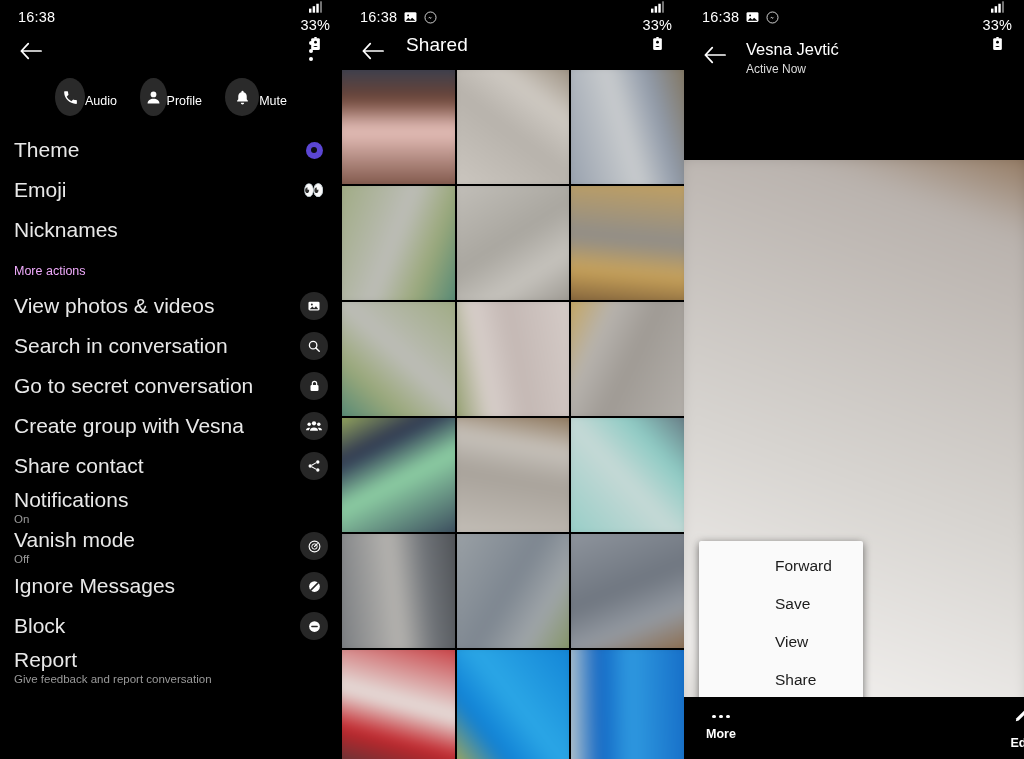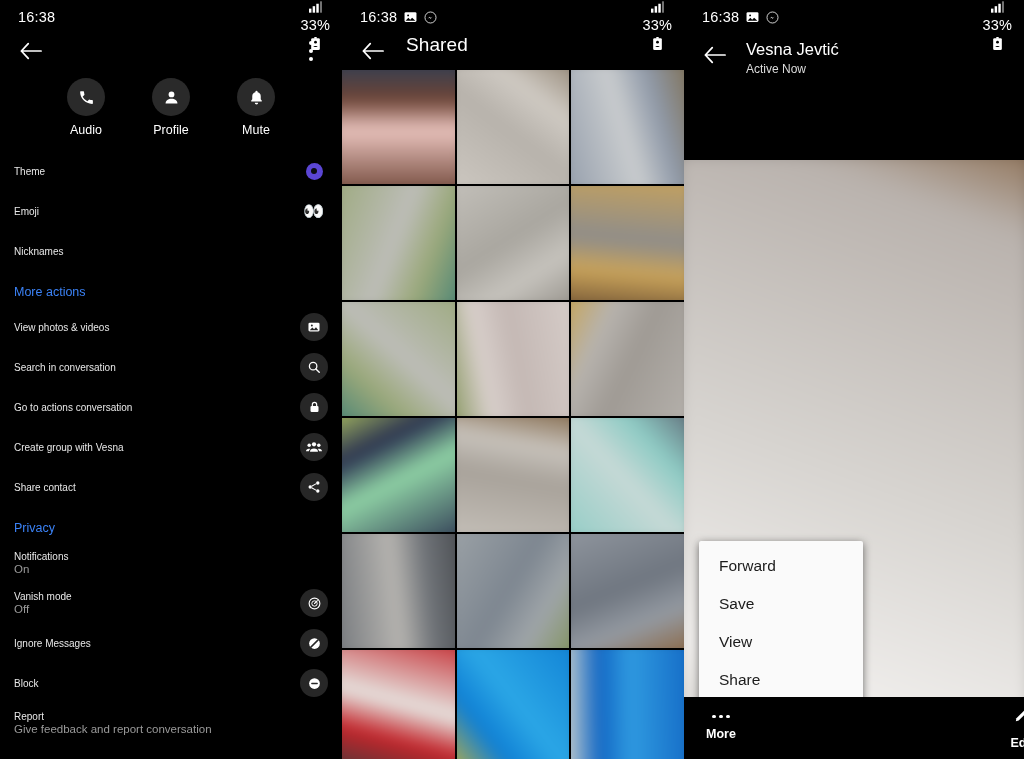--- a/index.html
+++ b/index.html
@@ -35,42 +35,42 @@
   .overflow { margin-left: auto; width: 34px; height: 34px; display: flex; align-items: center; justify-content: center; cursor: pointer; }
   .dot3 { width: 4px; height: 4px; border-radius: 50%; background: #fff; display: block; }
   .dot3w { display: flex; flex-direction: column; gap: 4px; align-items: center; }
   .appbar-title { color: #fff; font-size: 19px; margin-left: 16px; letter-spacing: .1px; }
   .title-block { margin-left: 14px; display: flex; flex-direction: column; justify-content: center; padding-top: 2px; }
   .title-name { color: #fff; font-size: 16.5px; line-height: 1.2; }
   .title-sub { color: #dcdcdc; font-size: 12px; margin-top: 2px; }
 
   
   .quick { display: flex; justify-content: center; gap: 23px; margin-top: 6px; }
-  .qa { width: 62px; display: flex; flex-direction: column; align-items: center; cursor: pointer; }
+  .qa { width: 62px; display: flex; flex-direction: row; align-items: center; cursor: pointer; }
   .qa-circle {
     width: 38px; height: 38px; border-radius: 50%; background: #2a2a2a;
     display: flex; align-items: center; justify-content: center;
   }
   .qa-label { color: #fff; font-size: 12.5px; margin-top: 7px; }
 
   
   .list { margin-top: 14px; }
   .row {
     display: flex; align-items: center; justify-content: space-between;
     padding: 0 14px; min-height: 40px; cursor: pointer;
   }
   .row-text { display: flex; flex-direction: column; }
-  .row-label { color: #e8e8e8; font-size: 10px; }
+  .row-label { color: #e8e8e8; font-size: 21px; }
   .row-sub { color: #9a9a9a; font-size: 11.5px; margin-top: 1px; }
   .row-ic {
     width: 28px; height: 28px; border-radius: 50%; background: #272727;
     display: flex; align-items: center; justify-content: center; flex: 0 0 auto;
   }
   .row-ic.plain { background: transparent; }
-  .section-hd { color: #3b82f6; font-size: 12.5px; padding: 14px 14px 8px 14px; }
+  .section-hd { color: #f0abfc; font-size: 12.5px; padding: 14px 14px 8px 14px; }
   .theme-ring {
     width: 17px; height: 17px; border-radius: 50%;
     background: var(--theme-accent, #5b46d4);
     display: flex; align-items: center; justify-content: center;
   }
   .theme-ring::after { content: ""; width: 6px; height: 6px; border-radius: 50%; background: #0c0c12; }
   .eyes { font-size: 17px; line-height: 1; }
 
   
   .grid-wrap { position: absolute; top: 70px; left: 0; width: 342px; bottom: 0; overflow: hidden; }
@@ -81,21 +81,21 @@
   
   .bigphoto { position: absolute; left: 0; top: 160px; width: 340px; height: 560px; overflow: hidden; background:#000; }
   .bigphoto .blurimg { position: absolute; inset: -20px; filter: blur(13px); }
 
   
   .ctxmenu {
     position: absolute; left: 15px; top: 541px; width: 164px;
     background: #fafafa; border-radius: 2px;
     box-shadow: 0 2px 9px rgba(0,0,0,.55); padding: 6px 0; z-index: 20;
   }
-  .ctxitem { padding: 10px 20px; color: #1b1b1b; font-size: 15.5px; cursor: pointer; }
+  .ctxitem { padding: 10px 32px; color: #1b1b1b; font-size: 15.5px; cursor: pointer; margin-left: 44px; }
 
   
   .bottombar {
     position: absolute; left: 0; bottom: 0; width: 372px; height: 62px;
     display: flex; align-items: center; justify-content: space-between;
     padding: 0 22px; background: #000; z-index: 25;
   }
   .bb-btn { display: flex; flex-direction: column; align-items: center; gap: 9px; cursor: pointer; }
   .bb-label { color: #fff; font-size: 12.5px; font-weight: bold; }
   .bb-dots { display: flex; gap: 3.5px; }
@@ -232,21 +232,21 @@
         <div class="row-ic">
           <svg width="14" height="14" viewBox="0 0 24 24">
               <circle cx="10.5" cy="10.5" r="6.4" stroke="#fff" stroke-width="2.2" fill="none"></circle>
               <path d="M15.3 15.3L21 21" stroke="#fff" stroke-width="2.4" stroke-linecap="round"></path>
             </svg>
         </div>
       </div>
 
       <div class="row">
         <div class="row-text">
-            <span class="row-label">Go to actions conversation</span>
+            <span class="row-label">Go to secret conversation</span>
           </div>
         <div class="row-ic">
           <svg width="13" height="14" viewBox="0 0 24 24">
               <rect x="4.6" y="10" width="14.8" height="11" rx="2.2" fill="#fff"></rect>
               <path d="M8 10V7.4a4 4 0 018 0V10" stroke="#fff" stroke-width="2.2" fill="none"></path>
             </svg>
         </div>
       </div>
 
       <div class="row">
@@ -272,21 +272,20 @@
         <div class="row-ic">
           <svg width="14" height="14" viewBox="0 0 24 24">
               <circle cx="18.5" cy="5.2" r="2.9" fill="#fff"></circle>
               <circle cx="5.5" cy="12" r="2.9" fill="#fff"></circle>
               <circle cx="18.5" cy="18.8" r="2.9" fill="#fff"></circle>
               <path d="M8 10.6l8-4.4M8 13.4l8 4.4" stroke="#fff" stroke-width="1.8"></path>
             </svg>
         </div>
       </div>
 
-      <div class="section-hd">Privacy</div>
 
       <div class="row">
         <div class="row-text">
           <span class="row-label">Notifications</span>
           <span class="row-sub">On</span>
         </div>
       </div>
 
       <div class="row">
         <div class="row-text">

